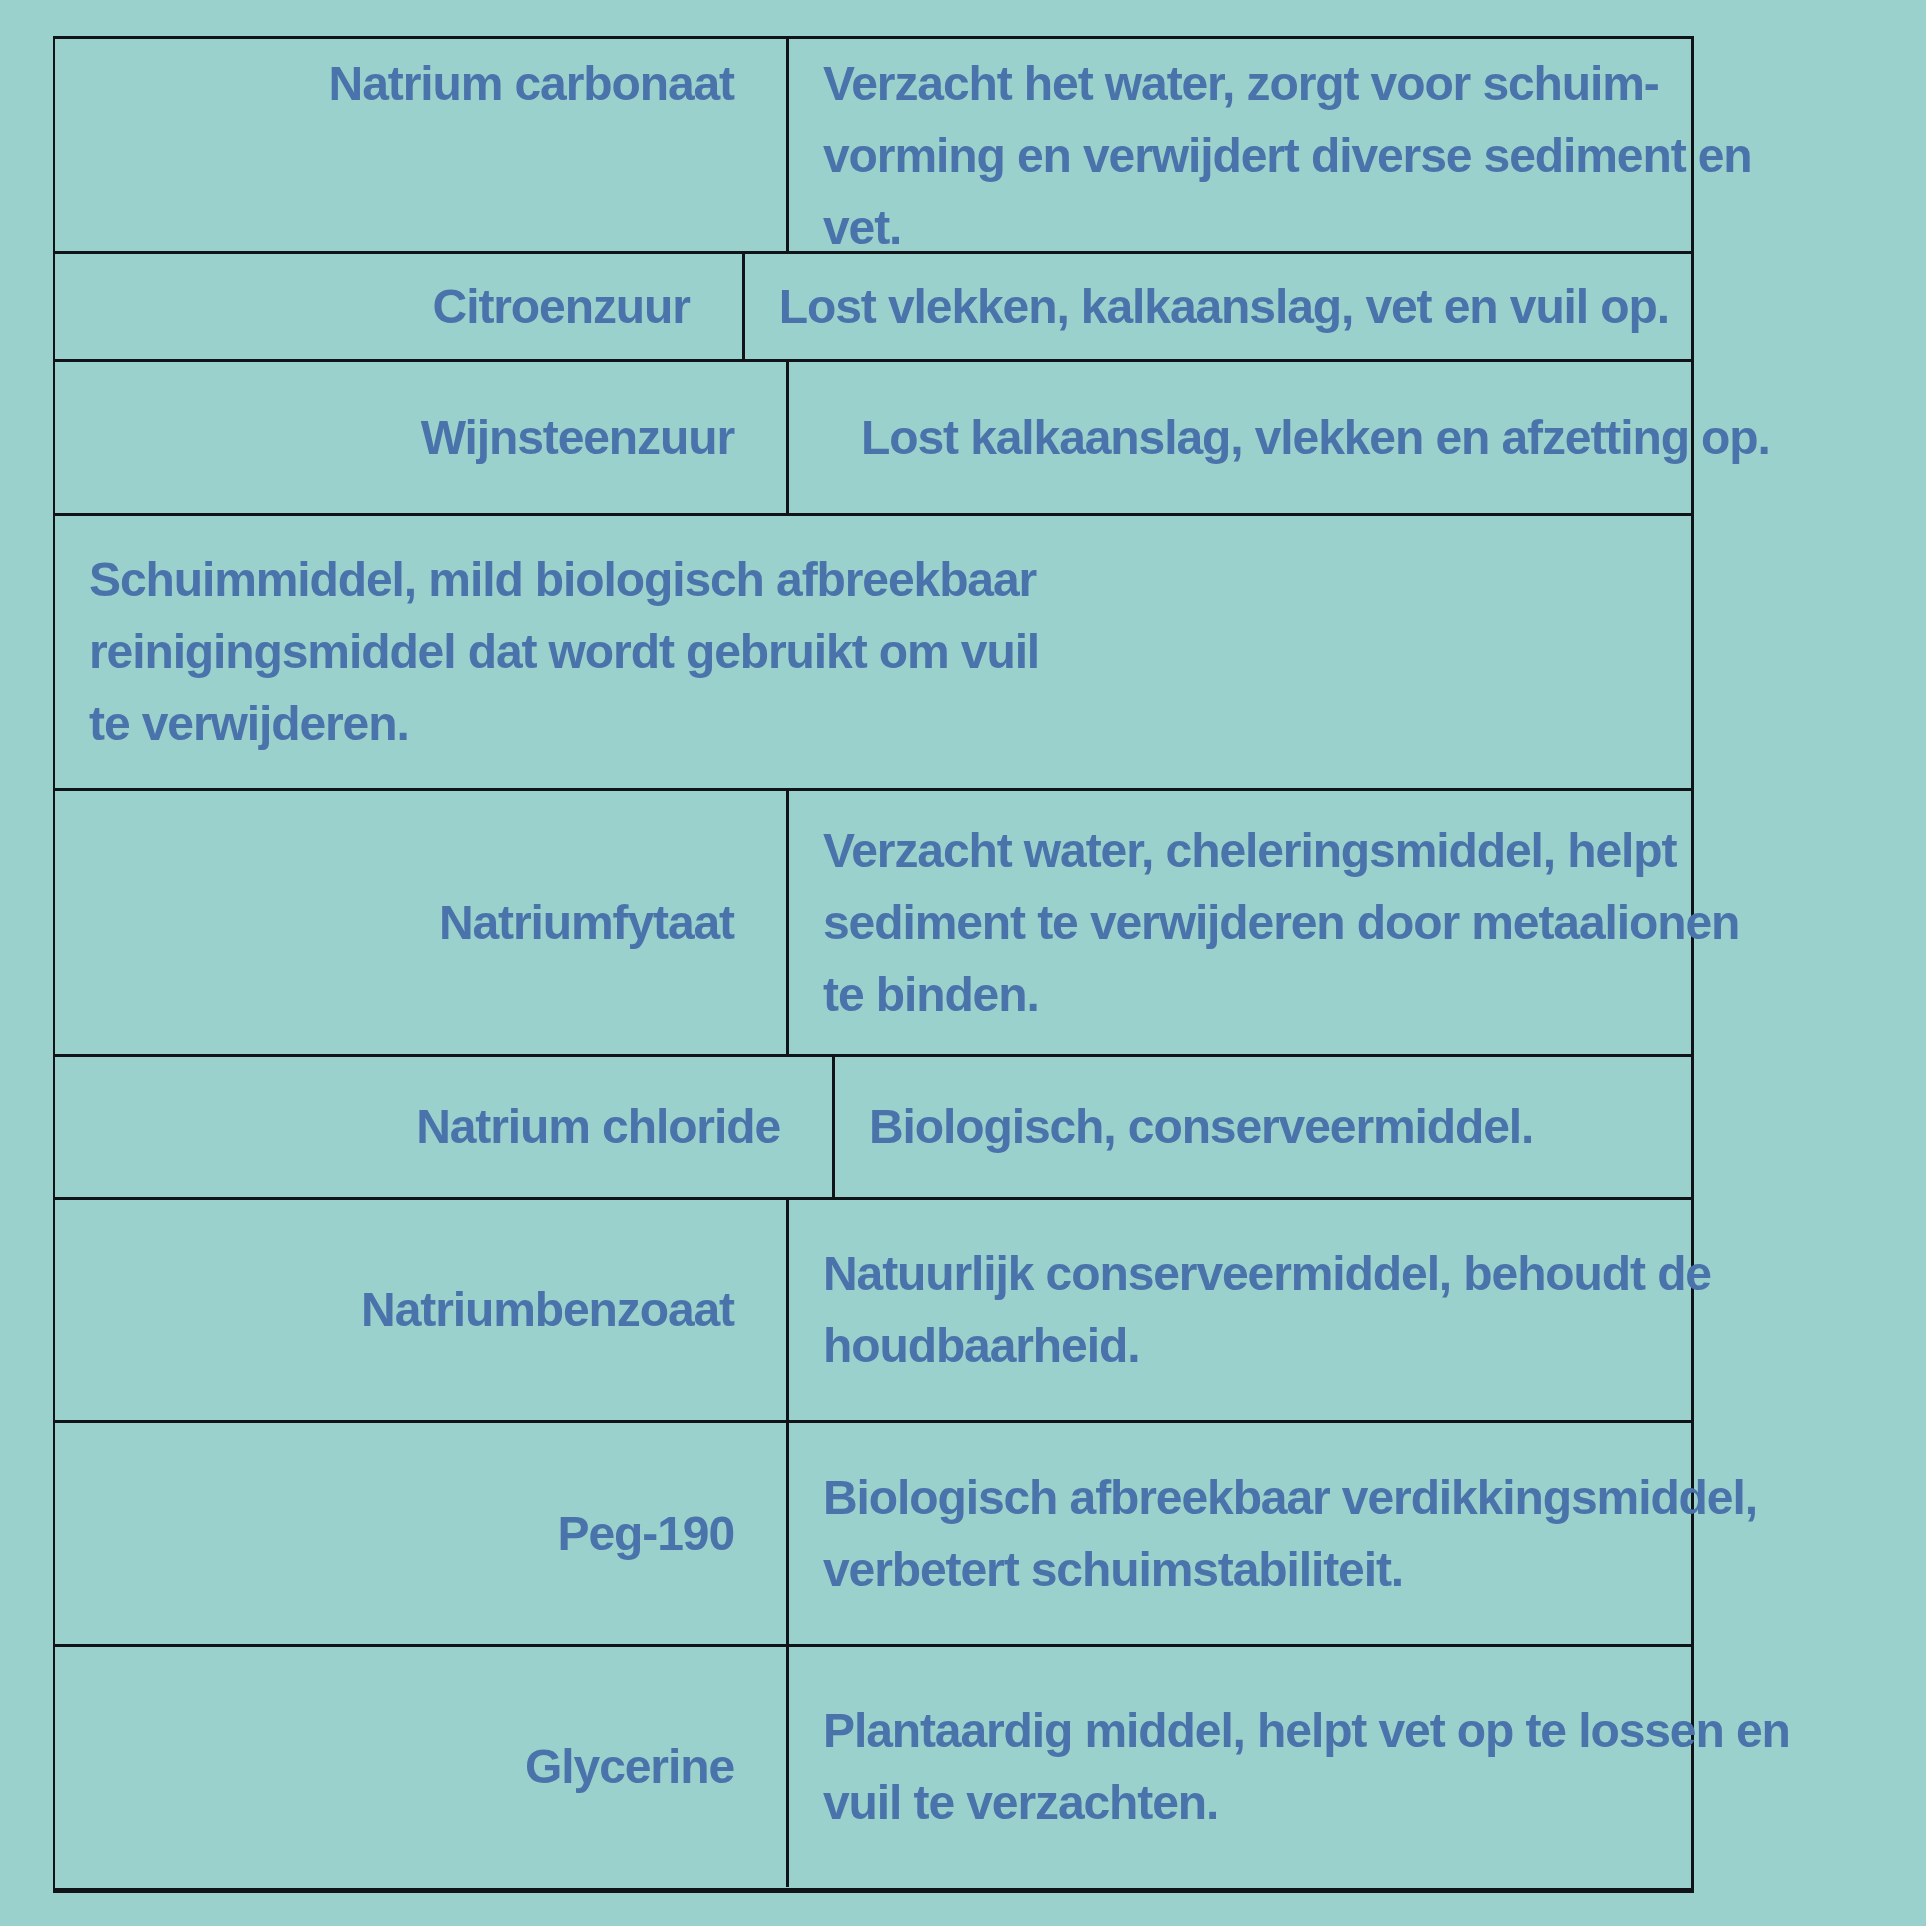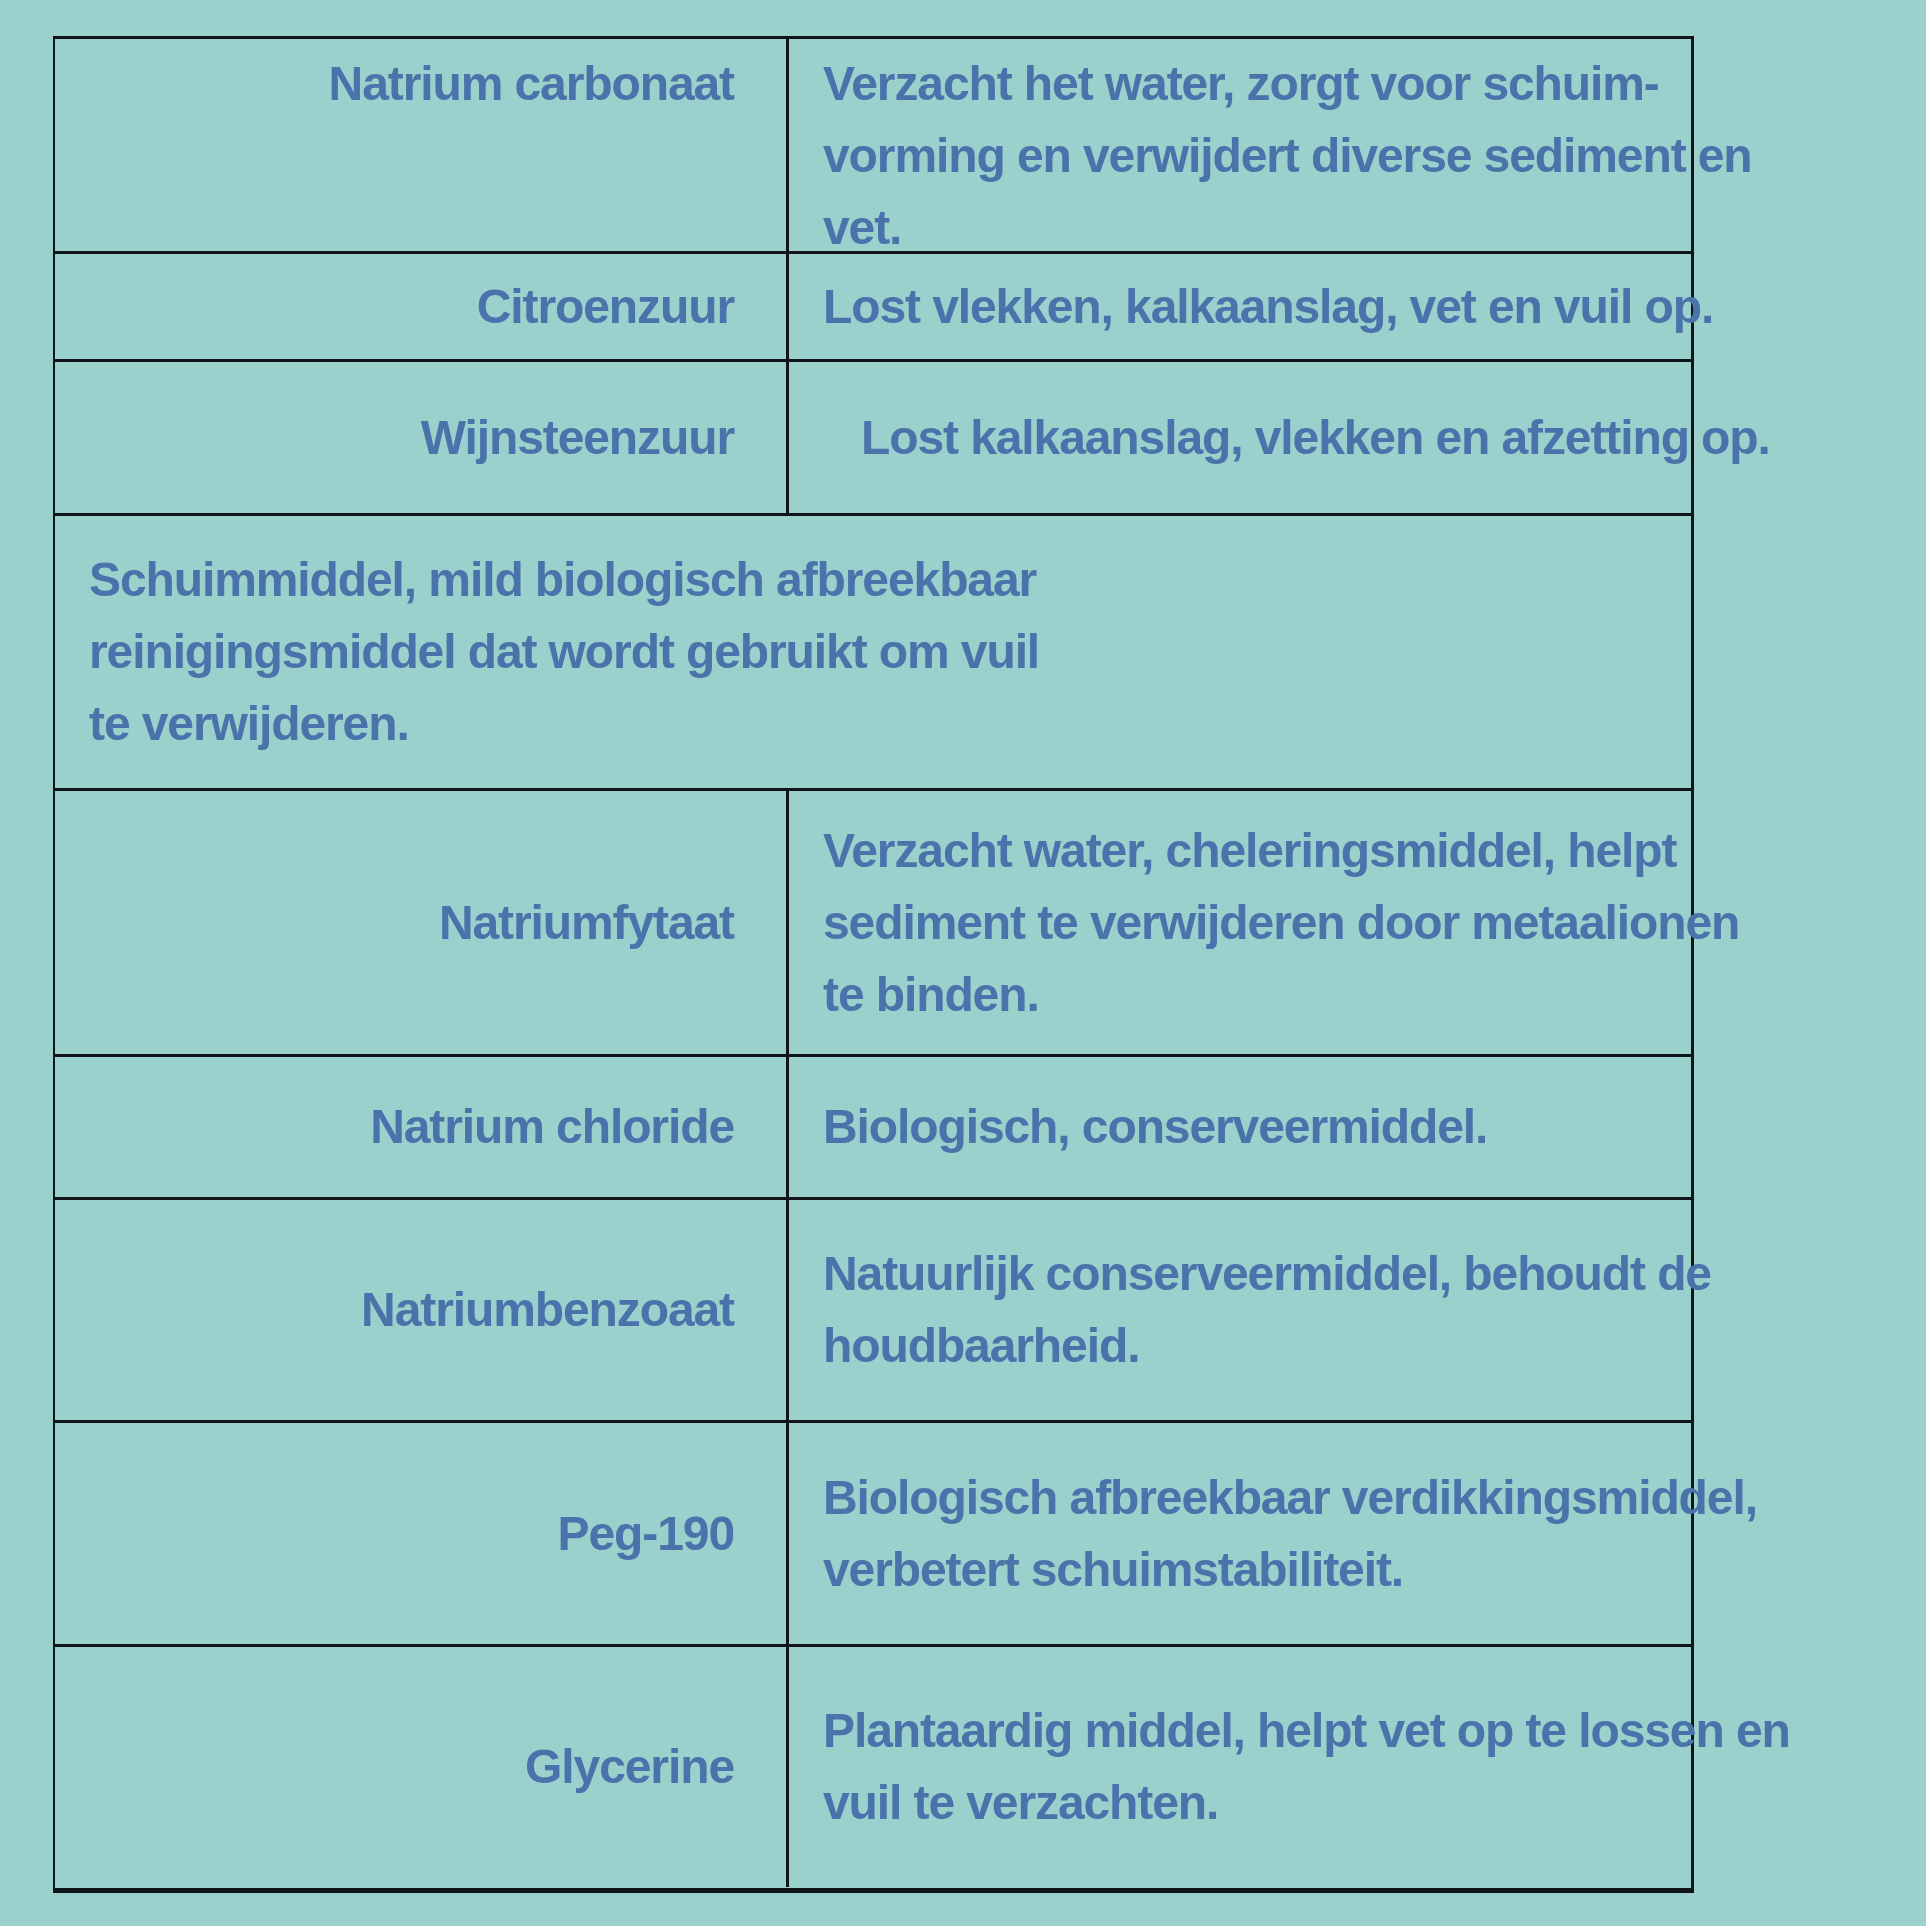--- a/index.html
+++ b/index.html
@@ -31,25 +31,25 @@
   .row{
     display:flex;
     flex-direction:row;
     width:100%;
   }
   .row + .row{
     border-top:3.3px solid var(--line);
   }
   
   .row-1{height:212px;}
-  .row-2{height:108px;}
+  .row-2{height:108px;justify-content:flex-end;}
   .row-3{height:154px;gap:38px;}
   .row-4{height:275px;}
   .row-5{height:266px;}
-  .row-6{height:143px;}
+  .row-6{height:143px;padding-left:46px;}
   .row-7{height:223px;}
   .row-8{height:224px;}
   .row-9{height:243px;}
   .cell{
     display:flex;
     flex-direction:column;
     justify-content:center;
     color:var(--ink);
     font-weight:700;
     font-size:48px;

